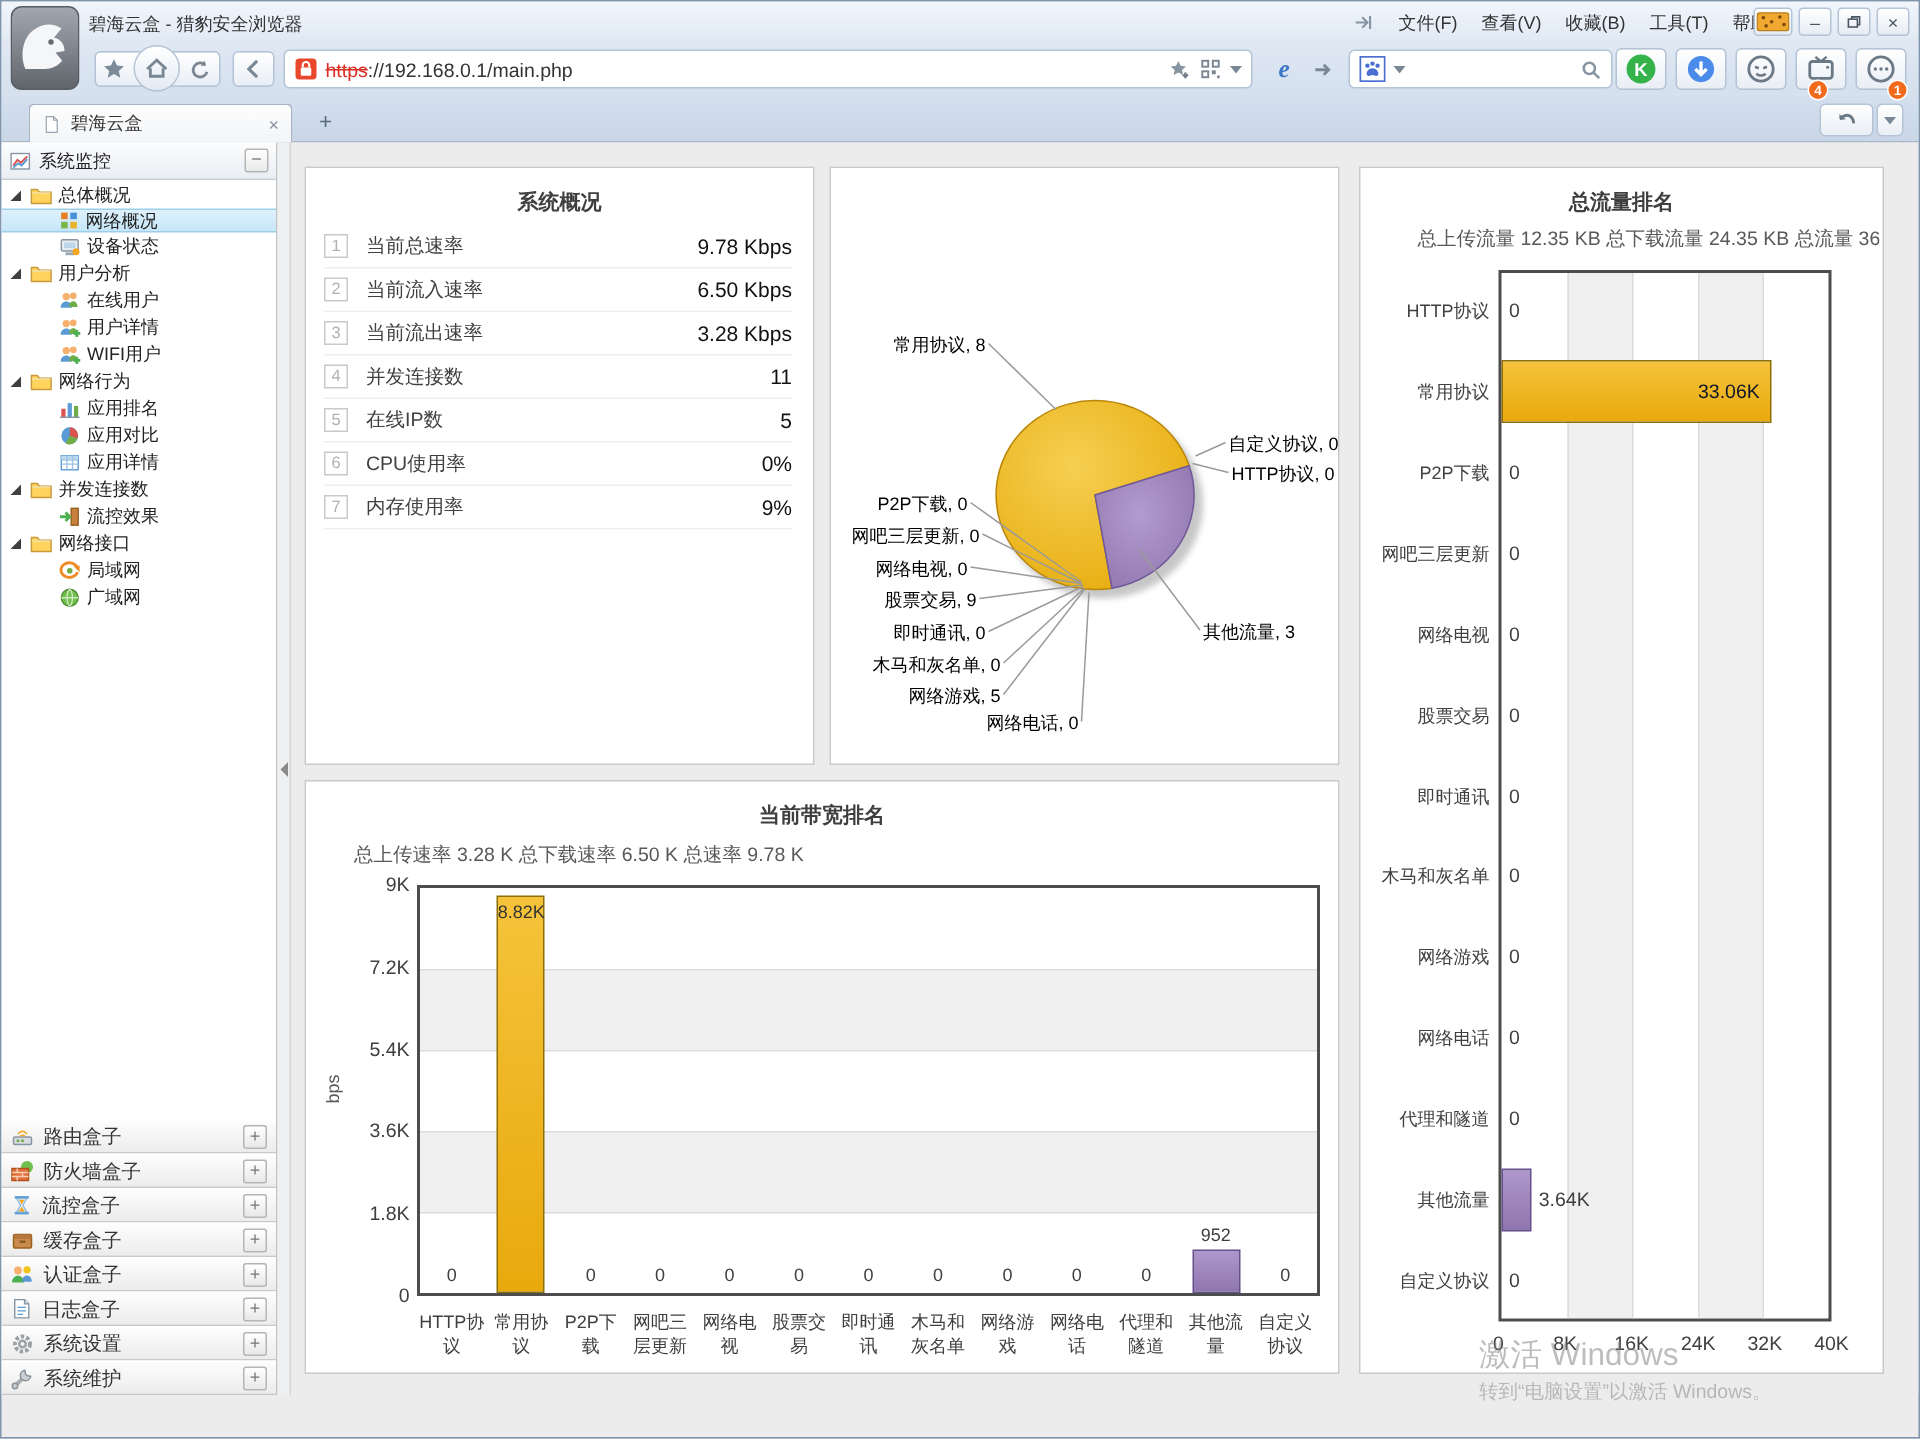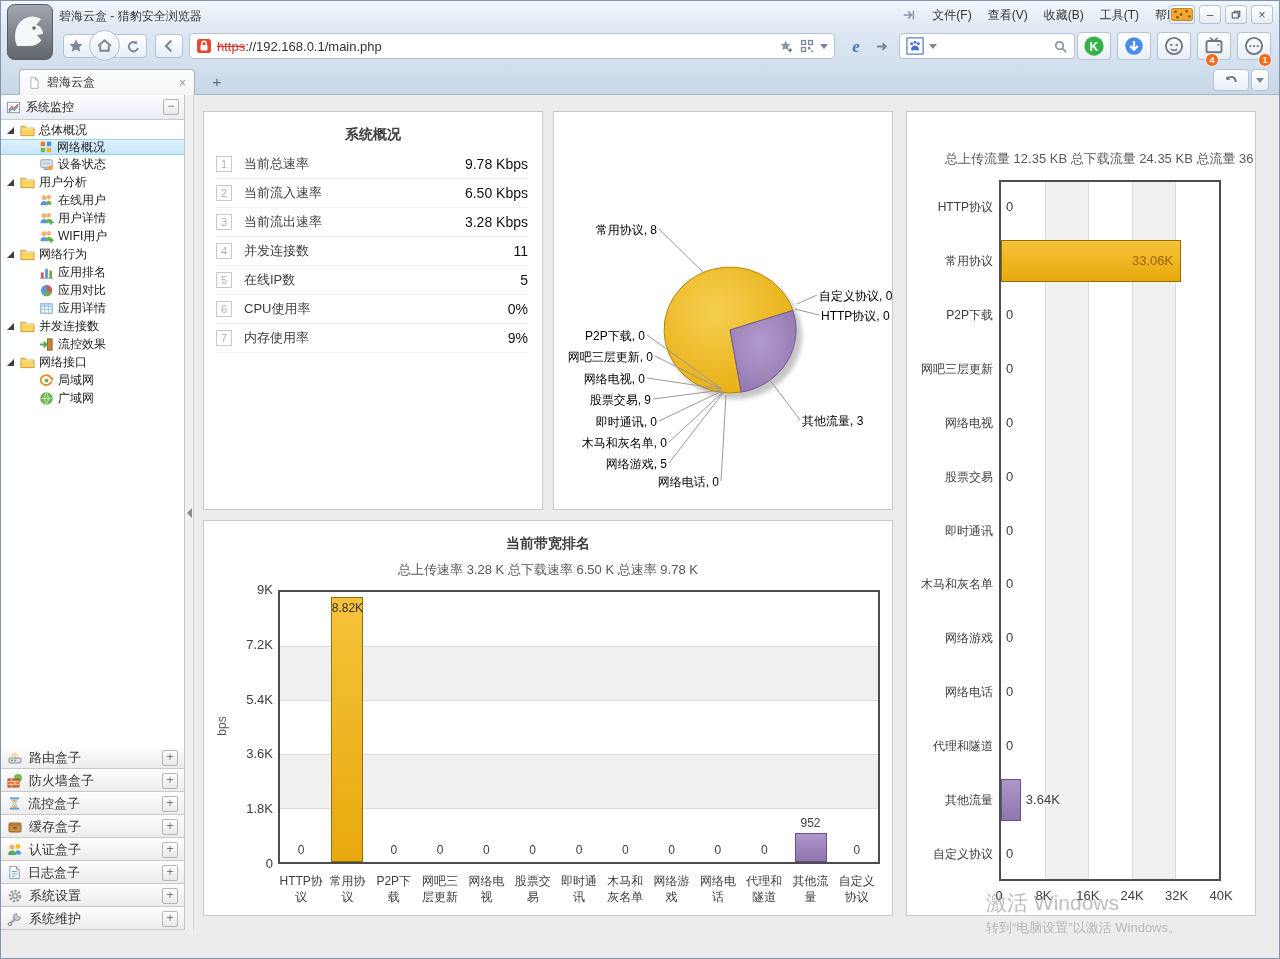--- a/index.html
+++ b/index.html
@@ -691,32 +691,33 @@
         <span class="pie-lab" style="top: 259px; left: -59px; width: 150px; text-align: right;">网络电视, 0</span>
         <span class="pie-lab" style="top: 280px; left: -53px; width: 150px; text-align: right;">股票交易, 9</span>
         <span class="pie-lab" style="top: 302px; left: -47px; width: 150px; text-align: right;">即时通讯, 0</span>
         <span class="pie-lab" style="top: 323px; left: -37px; width: 150px; text-align: right;">木马和灰名单, 0</span>
         <span class="pie-lab" style="top: 344px; left: -37px; width: 150px; text-align: right;">网络游戏, 5</span>
         <span class="pie-lab" style="top: 362px; left: 15px; width: 150px; text-align: right;">网络电话, 0</span>
         <span class="pie-lab" style="top: 301px; left: 248px;">其他流量, 3</span>
       </div>
 
     <div class="panel" style="left:712px;top:16px;width:350px;height:805px;">
+      <div class="p-title" style="top:14px;">总流量排名</div>
       <div class="p-sub" style="left:38px;right:2px;top:38px;">总上传流量 12.35 KB 总下载流量 24.35 KB 总流量 36</div>
       <div class="plot bands-v" style="left:92px;top:68px;width:222px;height:701px;">
           <div class="gl-v" style="left: 43.6px;"></div>
           <div class="gl-v" style="left: 87.2px;"></div>
           <div class="gl-v" style="left: 130.8px;"></div>
           <div class="gl-v" style="left: 174.4px;"></div>
         </div>
     <span class="lab" style="left: 0px; width: 86px; text-align: right; top: 86.9615px;">HTTP协议</span>
         <span class="lab lab13" style="left: 99px; top: 86.9615px;">0</span>
         <span class="lab" style="left: 0px; width: 86px; text-align: right; top: 140.885px;">常用协议</span>
         <div class="bar" style="left: 94px; top: 127.885px; width: 180.2px; height: 42px; background: linear-gradient(rgb(245, 195, 59), rgb(232, 169, 12)); border: 1px solid rgb(141, 110, 8);"></div>
-        <span class="lab lab13" style="left: 94px; width: 172.177px; text-align: right; top: 140.885px; color: #a16207;">33.06K</span>
+        <span class="lab lab13" style="left: 94px; width: 172.177px; text-align: right; top: 140.885px; color: #0f172a;">33.06K</span>
         <span class="lab" style="left: 0px; width: 86px; text-align: right; top: 194.808px;">P2P下载</span>
         <span class="lab lab13" style="left: 99px; top: 194.808px;">0</span>
         <span class="lab" style="left: 0px; width: 86px; text-align: right; top: 248.731px;">网吧三层更新</span>
         <span class="lab lab13" style="left: 99px; top: 248.731px;">0</span>
         <span class="lab" style="left: 0px; width: 86px; text-align: right; top: 302.654px;">网络电视</span>
         <span class="lab lab13" style="left: 99px; top: 302.654px;">0</span>
         <span class="lab" style="left: 0px; width: 86px; text-align: right; top: 356.577px;">股票交易</span>
         <span class="lab lab13" style="left: 99px; top: 356.577px;">0</span>
         <span class="lab" style="left: 0px; width: 86px; text-align: right; top: 410.5px;">即时通讯</span>
         <span class="lab lab13" style="left: 99px; top: 410.5px;">0</span>
@@ -736,21 +737,21 @@
         <span class="lab lab13" style="left: 74px; width: 36px; text-align: center; top: 776px;">0</span>
         <span class="lab lab13" style="left: 118.4px; width: 36px; text-align: center; top: 776px;">8K</span>
         <span class="lab lab13" style="left: 162.8px; width: 36px; text-align: center; top: 776px;">16K</span>
         <span class="lab lab13" style="left: 207.2px; width: 36px; text-align: center; top: 776px;">24K</span>
         <span class="lab lab13" style="left: 251.6px; width: 36px; text-align: center; top: 776px;">32K</span>
         <span class="lab lab13" style="left: 296px; width: 36px; text-align: center; top: 776px;">40K</span>
       </div>
 
     <div class="panel" style="left:9px;top:425px;width:690px;height:396px;">
       <div class="p-title" style="top:14px;">当前带宽排名</div>
-      <div class="p-sub" style="left:0;right:0;top:40px;text-align:center;">总上传速率 3.28 K 总下载速率 6.50 K 总速率 9.78 K</div>
+      <div class="p-sub" style="left:0;right:0;top:40px;padding-left:32px;">总上传速率 3.28 K 总下载速率 6.50 K 总速率 9.78 K</div>
       <div class="plot bands-h" style="left:74px;top:69px;width:602px;height:274px;">
           <div class="gl-h" style="top: 216px;"></div>
           <div class="gl-h" style="top: 162px;"></div>
           <div class="gl-h" style="top: 108px;"></div>
           <div class="gl-h" style="top: 54px;"></div>
         </div>
       <span class="ylab-rot" style="left:8px;top:198px;">bps</span>
     <div class="cat-v" style="left: 74.1538px; width: 46px; top: 352px;">HTTP协议</div>
         <span class="lab" style="width: 30px; text-align: center; left: 82.1538px; top: 322px;">0</span>
         <div class="cat-v" style="left: 120.462px; width: 46px; top: 352px;">常用协议</div>

